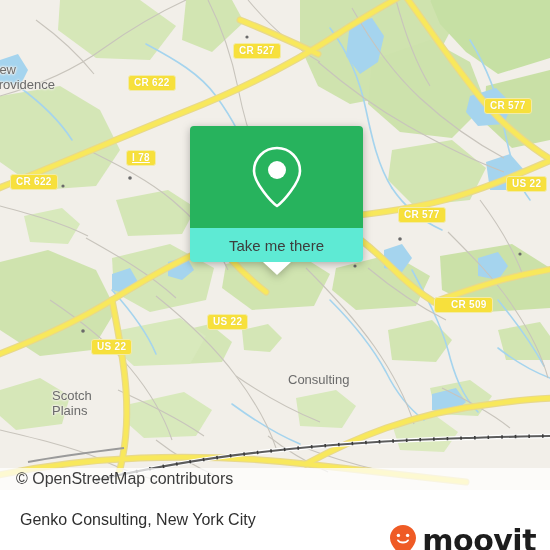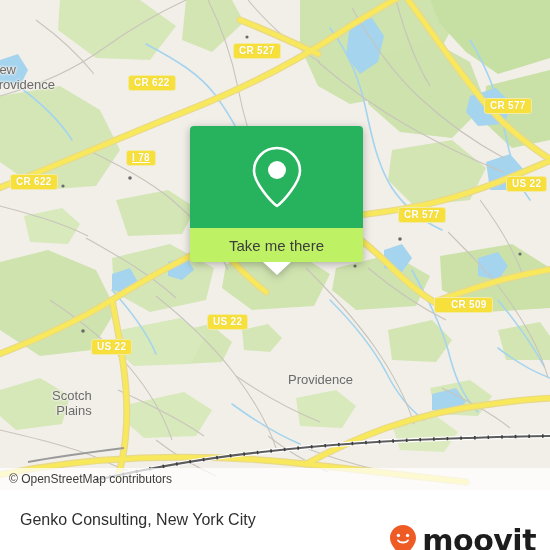--- a/index.html
+++ b/index.html
@@ -73,22 +73,22 @@
     left: 0;
     bottom: 0;
     width: 550px;
     height: 22px;
     background: rgba(255,255,255,0.72);
     display: flex;
     align-items: center;
   }
   .attribution span {
     color: #3c3c3c;
-    font-size: 12px;
-    padding-left: 9px;
+    font-size: 16px;
+    padding-left: 16px;
     font-family: "Liberation Sans", sans-serif;
   }
 
   
   .popup {
     position: absolute;
     left: 190px;
     top: 126px;
     width: 173px;
     border-radius: 4px;
@@ -98,21 +98,21 @@
     height: 102px;
     background: #27b35d;
     border-radius: 4px 4px 0 0;
     display: flex;
     align-items: center;
     justify-content: center;
   }
   .popup-bottom {
     position: relative;
     height: 34px;
-    background: #bef264;
+    background: #5eead4;
     border-radius: 0 0 4px 4px;
     display: flex;
     align-items: center;
     justify-content: center;
   }
   .popup-bottom-label {
     color: #3d3d3d;
     font-size: 15px;
     font-family: "Liberation Sans", sans-serif;
   }
@@ -311,22 +311,22 @@
           <circle cx="400" cy="239" r="1.8"></circle>
           <circle cx="355" cy="266" r="1.6"></circle>
           <circle cx="83" cy="331" r="1.8"></circle>
           <circle cx="520" cy="254" r="1.6"></circle>
         </g>
       </g>
     </svg>
 
     <div class="place" style="left:-10px; top:62px;">New
 Providence</div>
-    <div class="place" style="left:288px; top:372px;">Providence</div>
-    <div class="place" style="left:52px; top:388px; text-align:right;">Scotch
+    <div class="place" style="left:288px; top:372px;">Consulting</div>
+    <div class="place" style="left:52px; top:388px; text-align:left;">Scotch
 Plains</div>
 
     <div class="shield" style="left:233px; top:19px;">CR 527</div>
     <div class="shield" style="left:128px; top:51px;">CR 622</div>
     <div class="shield" style="left:484px; top:74px;">CR 577</div>
     <div class="shield" style="left:126px; top:126px;text-decoration:underline;">I 78</div>
     <div class="shield" style="left:10px; top:150px;">CR 622</div>
     <div class="shield" style="left:506px; top:152px;">US 22</div>
     <div class="shield" style="left:398px; top:183px;">CR 577</div>
     <div class="shield" style="left:434px; top:273px;padding-left:16px;">CR 509</div>

